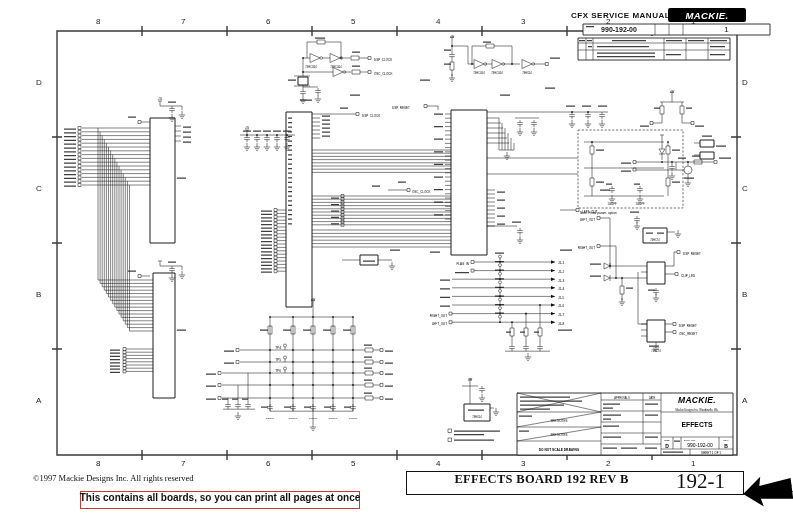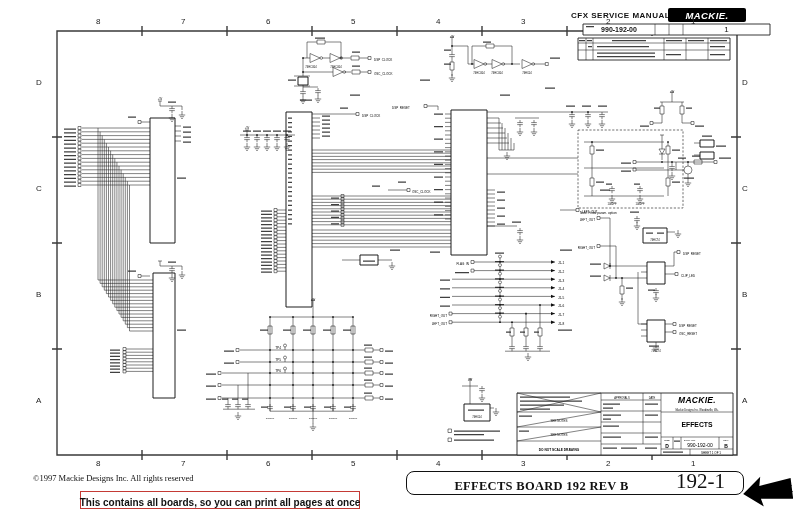--- a/index.html
+++ b/index.html
@@ -21,23 +21,23 @@
   .brandtb{font-size:8.5px;font-weight:bold;font-style:italic;letter-spacing:.3px}
   .zone{position:absolute;font-size:8px;color:#222}
   .mtitle{left:571px;top:11px;font-size:8px;font-weight:600;letter-spacing:.5px}
   .logo{left:668px;top:8px;width:78px;height:14px;background:#000;border-radius:2px;
         display:flex;align-items:center;justify-content:center;color:#fff;
         font-style:italic;font-weight:bold;font-size:9.5px;letter-spacing:.4px}
   .pcbno{left:583px;top:25.5px;width:72px;text-align:center;font-size:7px;font-weight:bold}
   .cell1{left:683px;top:25px;width:87px;text-align:center;font-size:8px}
   .copy{left:33px;top:473px;font-family:"Liberation Serif",serif;font-size:8.5px}
   .notice{left:80px;top:491px;width:278px;height:16px;border:1.6px solid #c43a35;
-          display:flex;align-items:flex-end;justify-content:center;font-size:10px;font-weight:bold}
-  .pill{left:406px;top:471px;width:336px;height:22px;border:1.5px solid #111;border-radius:8px;
-        display:flex;align-items:flex-end;background:#fff}
+          display:flex;align-items:flex-start;justify-content:center;font-size:10px;font-weight:bold}
+  .pill{left:406px;top:471px;width:336px;height:22px;border:1.5px solid #111;border-radius:0;
+        display:flex;align-items:flex-start;background:#fff}
   .board{flex:1;text-align:center;font-family:"Liberation Serif",serif;font-size:12.5px;
          font-weight:600;letter-spacing:.3px}
   .pagenum{font-family:"Liberation Serif",serif;font-size:21px;padding-right:18px;margin-top:-3px}
   .back{left:741px;top:473px;width:52px;height:36px;cursor:pointer}
 </style>
 </head>
 <body>
 
 <div class="page" id="pg">
 

